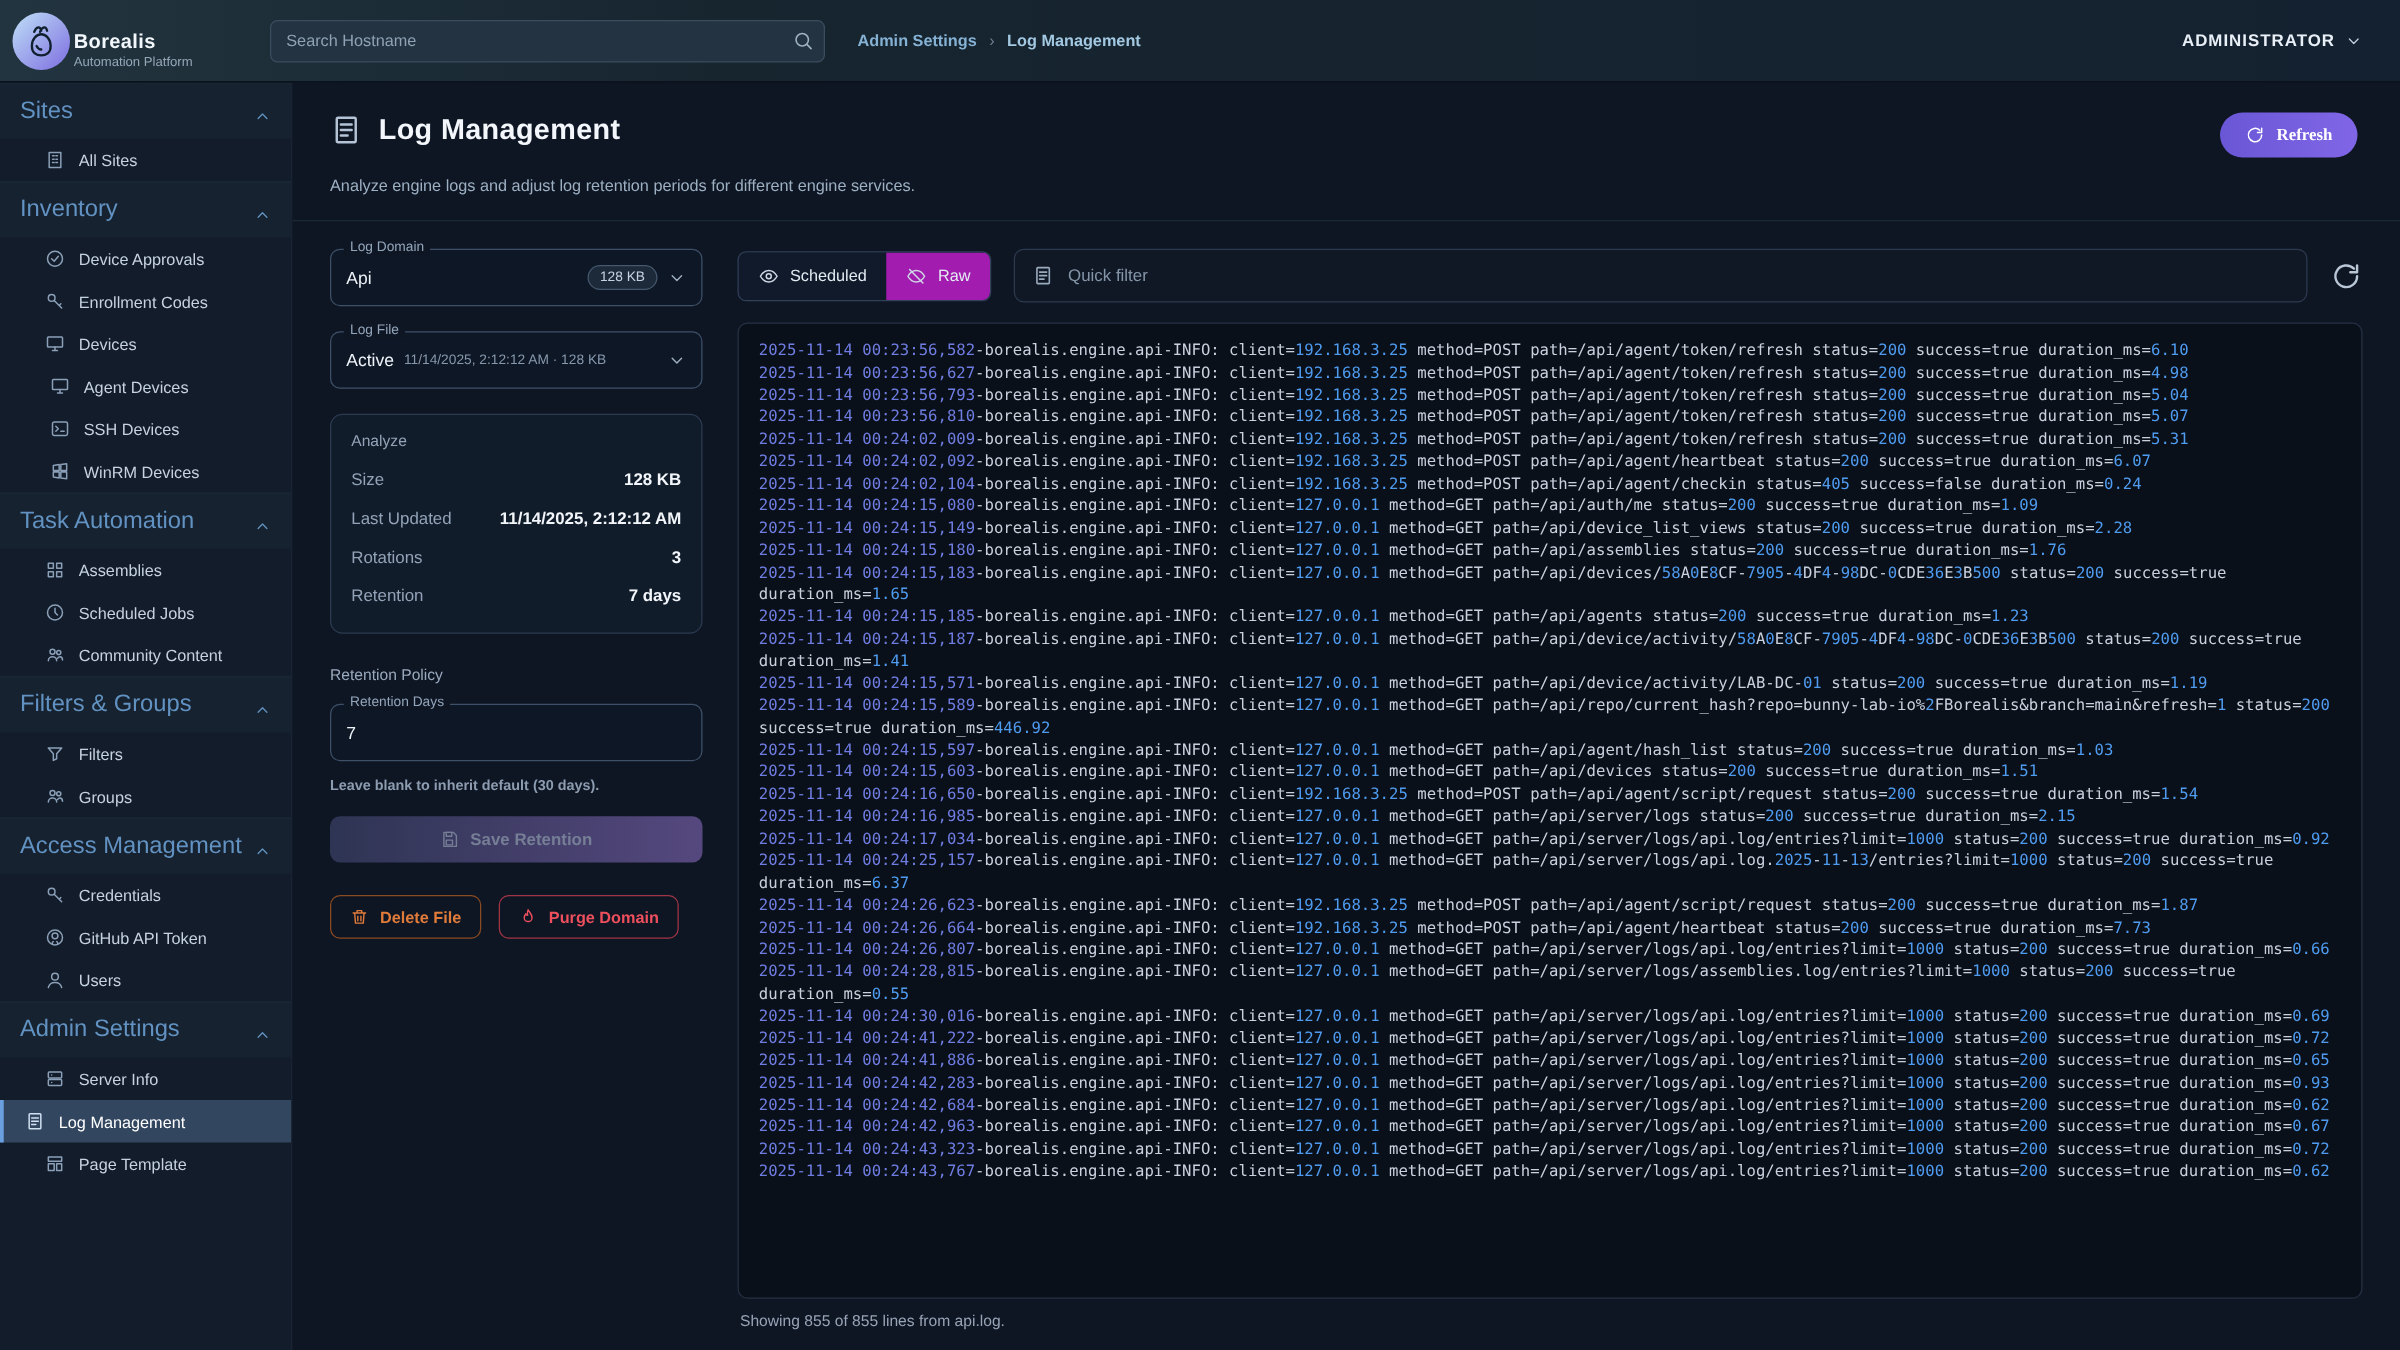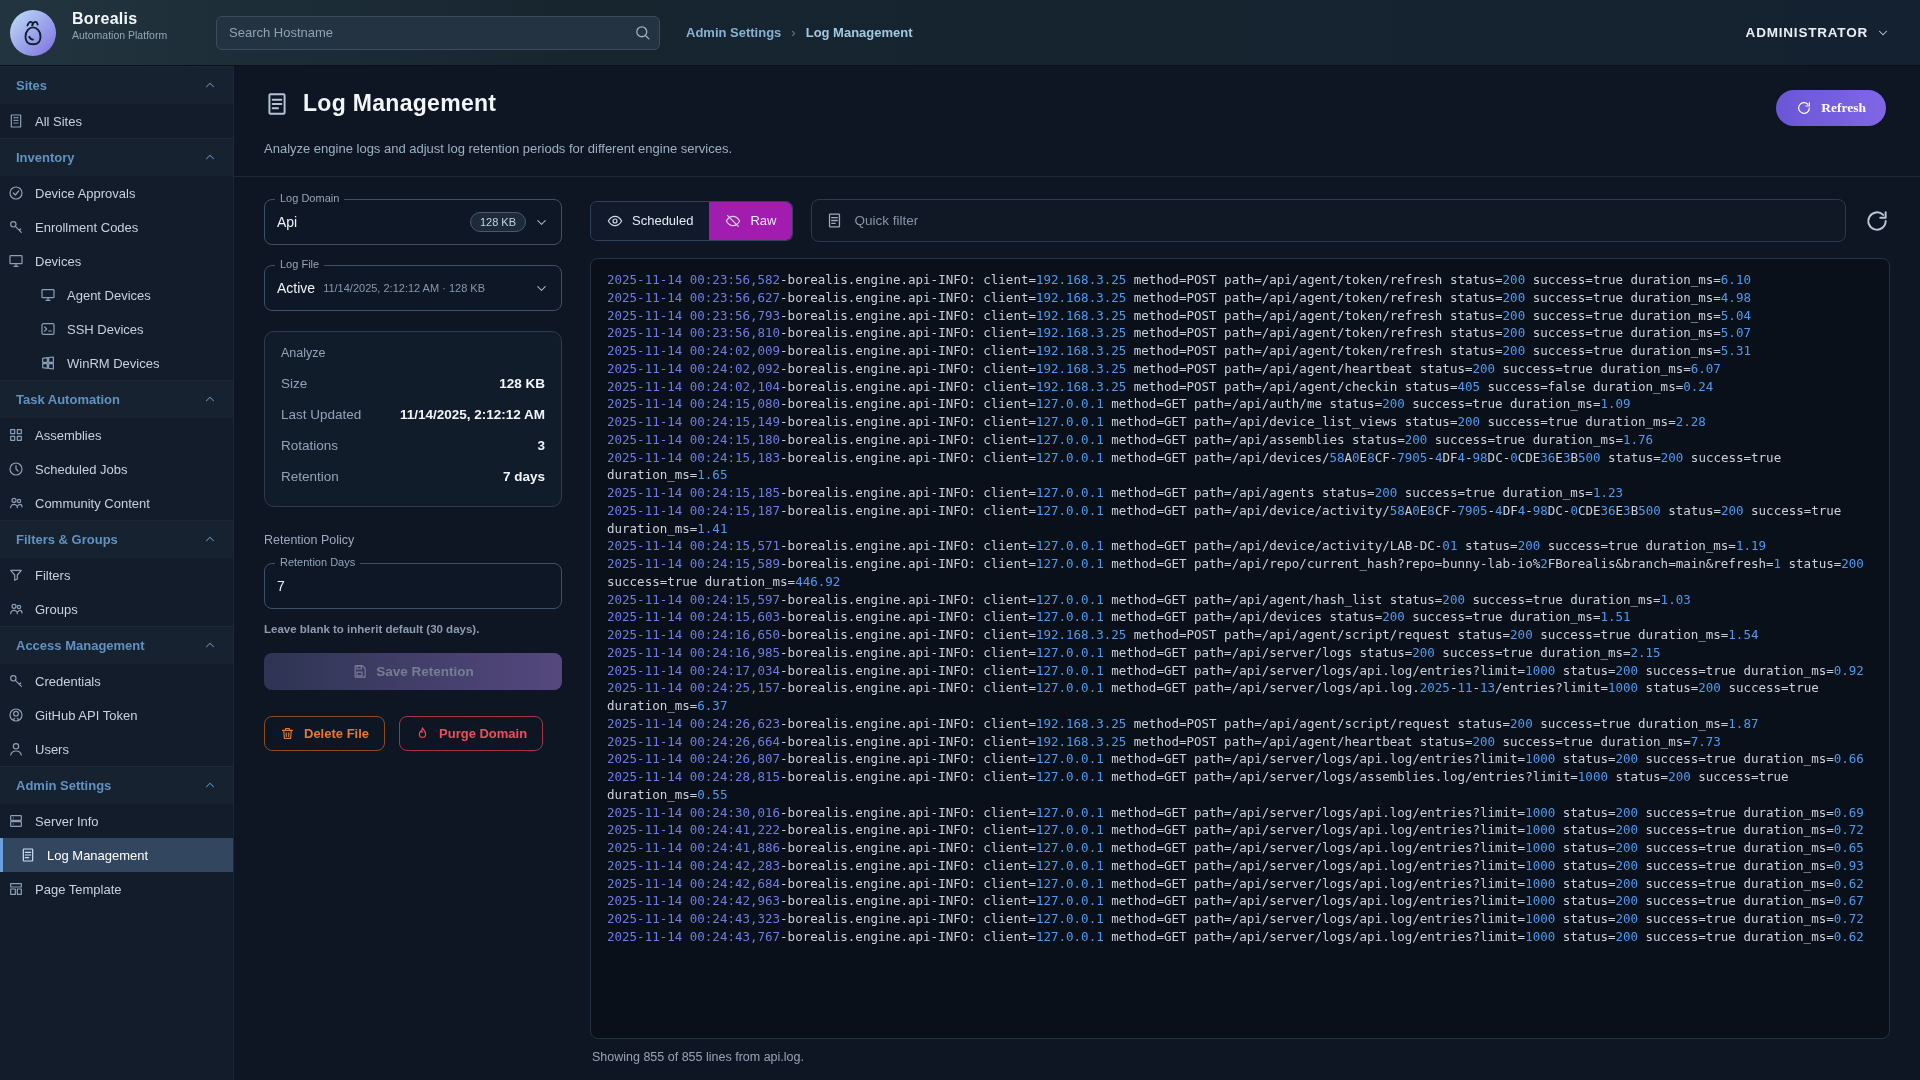--- a/index.html
+++ b/index.html
@@ -3,21 +3,21 @@
 <meta charset="utf-8">
 <style>
   *{margin:0;padding:0;box-sizing:border-box}
   html,body{width:1920px;height:1080px}
   body{font-family:"Liberation Sans",sans-serif;background:#0e1624;color:#dbe4ee;overflow:hidden}
   svg{display:block}
   .icon svg,.sb-icon svg,.btn-ic svg{width:100%;height:100%;fill:none;stroke:currentColor;stroke-width:1.8;stroke-linecap:round;stroke-linejoin:round}
 
   
   .topbar{height:66px;display:flex;align-items:center;gap:26px;background:linear-gradient(90deg,#22343f,#17252f 30%,#142130);padding:0 30px 0 10px;border-bottom:1px solid #0a111b;position:relative;z-index:5}
-  .brand{display:flex;align-items:flex-start;gap:16px;min-width:180px}
+  .brand{display:flex;align-items:flex-end;gap:3px;min-width:180px}
   .logo{width:46px;height:46px;border-radius:50%;background:linear-gradient(135deg,#bfe0f7,#7d6de0);display:flex;align-items:center;justify-content:center;flex:none}
   .logo svg{width:30px;height:30px;fill:none;stroke:#10202e;stroke-width:2;stroke-linecap:round}
   .brand-name{font-size:16px;font-weight:bold;color:#f2f7fb;letter-spacing:.3px}
   .brand-sub{font-size:10.5px;color:#93a6b6;margin-top:1px}
   .search{position:relative;width:444px;flex:none}
   .search input{width:100%;height:34px;background:#233341;border:1px solid #3a4c5d;border-radius:6px;color:#dfe8f0;font-size:13px;padding:0 34px 0 12px;outline:none}
   .search input::placeholder{color:#8fa3b5}
   .search .icon{position:absolute;right:9px;top:8px;width:17px;height:17px;color:#9fb2c3}
   .breadcrumb{display:flex;align-items:center;gap:10px;font-size:13px;font-weight:bold}
   .breadcrumb .bc-link{color:#85b2d4;cursor:pointer;text-decoration:none}
@@ -26,23 +26,23 @@
   .tb-spacer{flex:1}
   .user-menu{display:flex;align-items:center;gap:8px;font-size:13.5px;font-weight:bold;letter-spacing:.8px;color:#e8eff6;cursor:pointer}
   .user-menu .icon{width:14px;height:14px;color:#c2cedb}
 
   
   .layout{display:flex;height:calc(1080px - 66px)}
   .sidebar{width:234px;flex:none;background:#121c2a;border-right:1px solid #1b2735;overflow-y:auto;padding-bottom:14px}
   .main{flex:1;min-width:0;display:flex;flex-direction:column;background:#0e1624}
 
   
-  .sb-section{display:flex;align-items:flex-start;justify-content:space-between;padding:11px 16px;background:#16222f;border-top:1px solid #1b2836;color:#6292c2;font-size:13px;font-weight:bold;cursor:pointer}
+  .sb-section{display:flex;align-items:flex-end;justify-content:space-between;padding:11px 16px;background:#16222f;border-top:1px solid #1b2836;color:#6292c2;font-size:19px;font-weight:normal;cursor:pointer}
   .sb-chevron{width:14px;height:14px;color:#6292c2}
-  .sb-item{display:flex;align-items:center;gap:11px;padding:9px 16px 9px 8px;font-size:13px;color:#c6d2e0;cursor:pointer}
+  .sb-item{display:flex;align-items:center;gap:11px;padding:9px 16px 9px 36px;font-size:13px;color:#c6d2e0;cursor:pointer}
   .sb-item.indent{padding-left:40px}
   .sb-item.active{background:#33465f;color:#ffffff;border-left:3px solid #6aa0e0;padding-left:17px}
   .sb-icon{width:16px;height:16px;color:#8ba0b8;flex:none}
   .sb-item.active .sb-icon{color:#cfe0f2}
 
   
   .page-header{display:flex;align-items:flex-start;justify-content:space-between;padding:24px 34px 20px 30px;border-bottom:1px solid #1b2836}
   .ph-title-row{display:flex;align-items:center;gap:13px}
   .ph-icon{width:26px;height:26px;color:#b4c4d6}
   .page-title{font-size:23px;font-weight:bold;color:#f3f7fb;letter-spacing:.3px}

